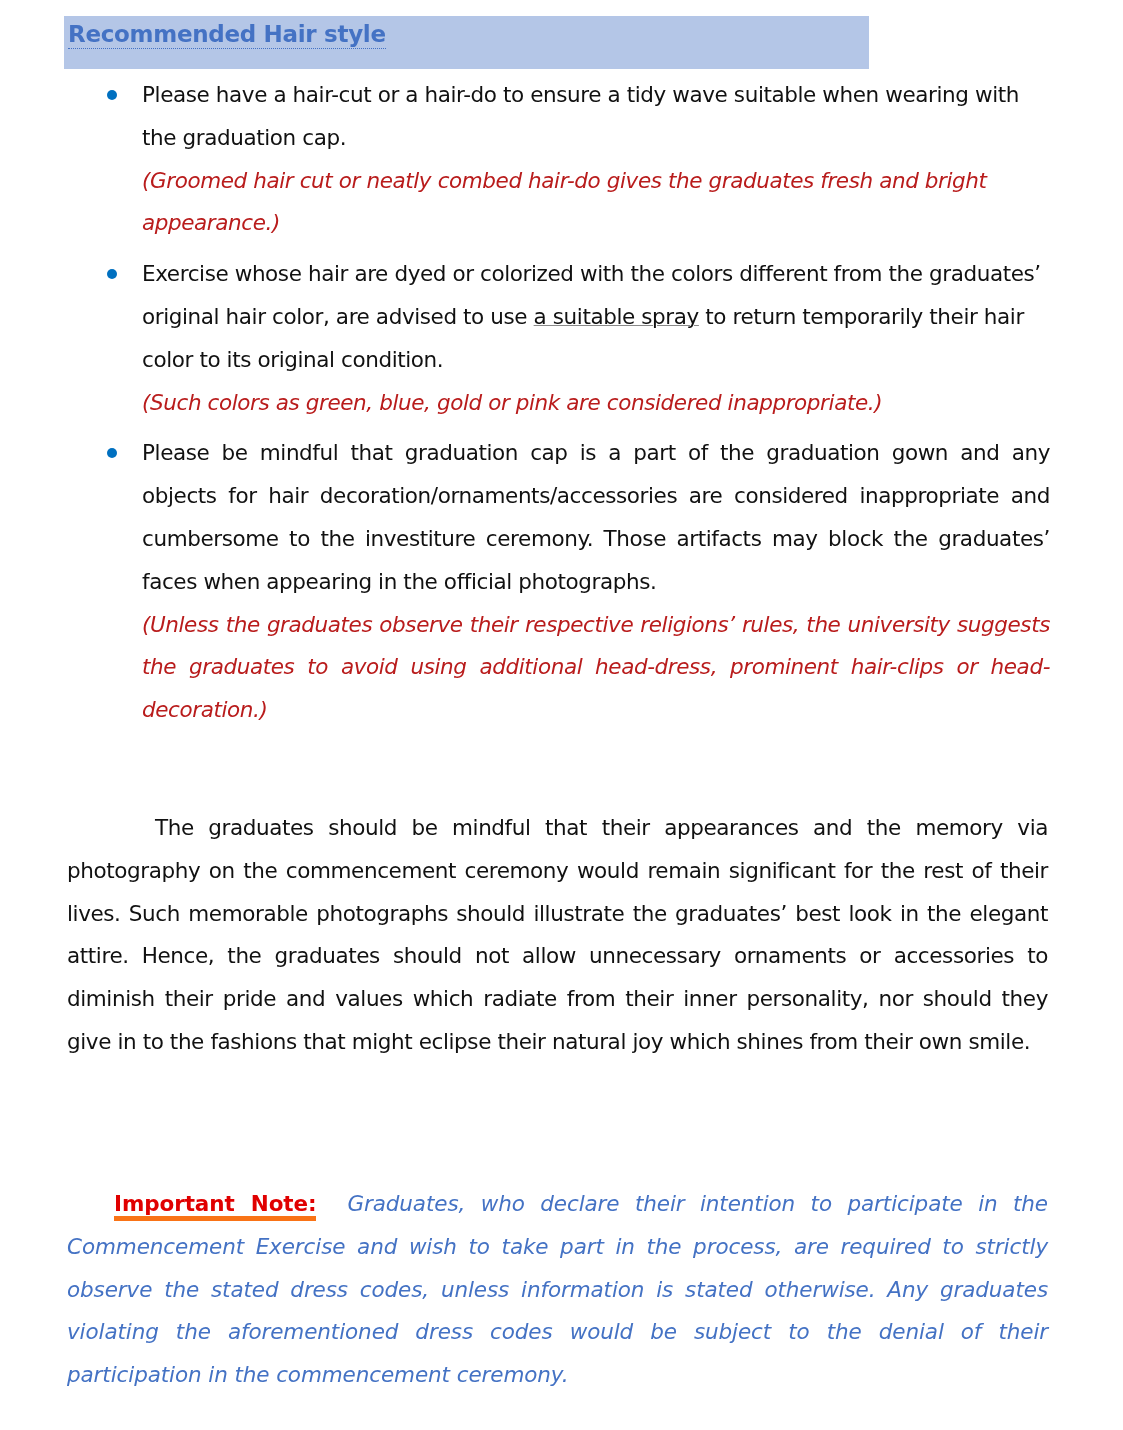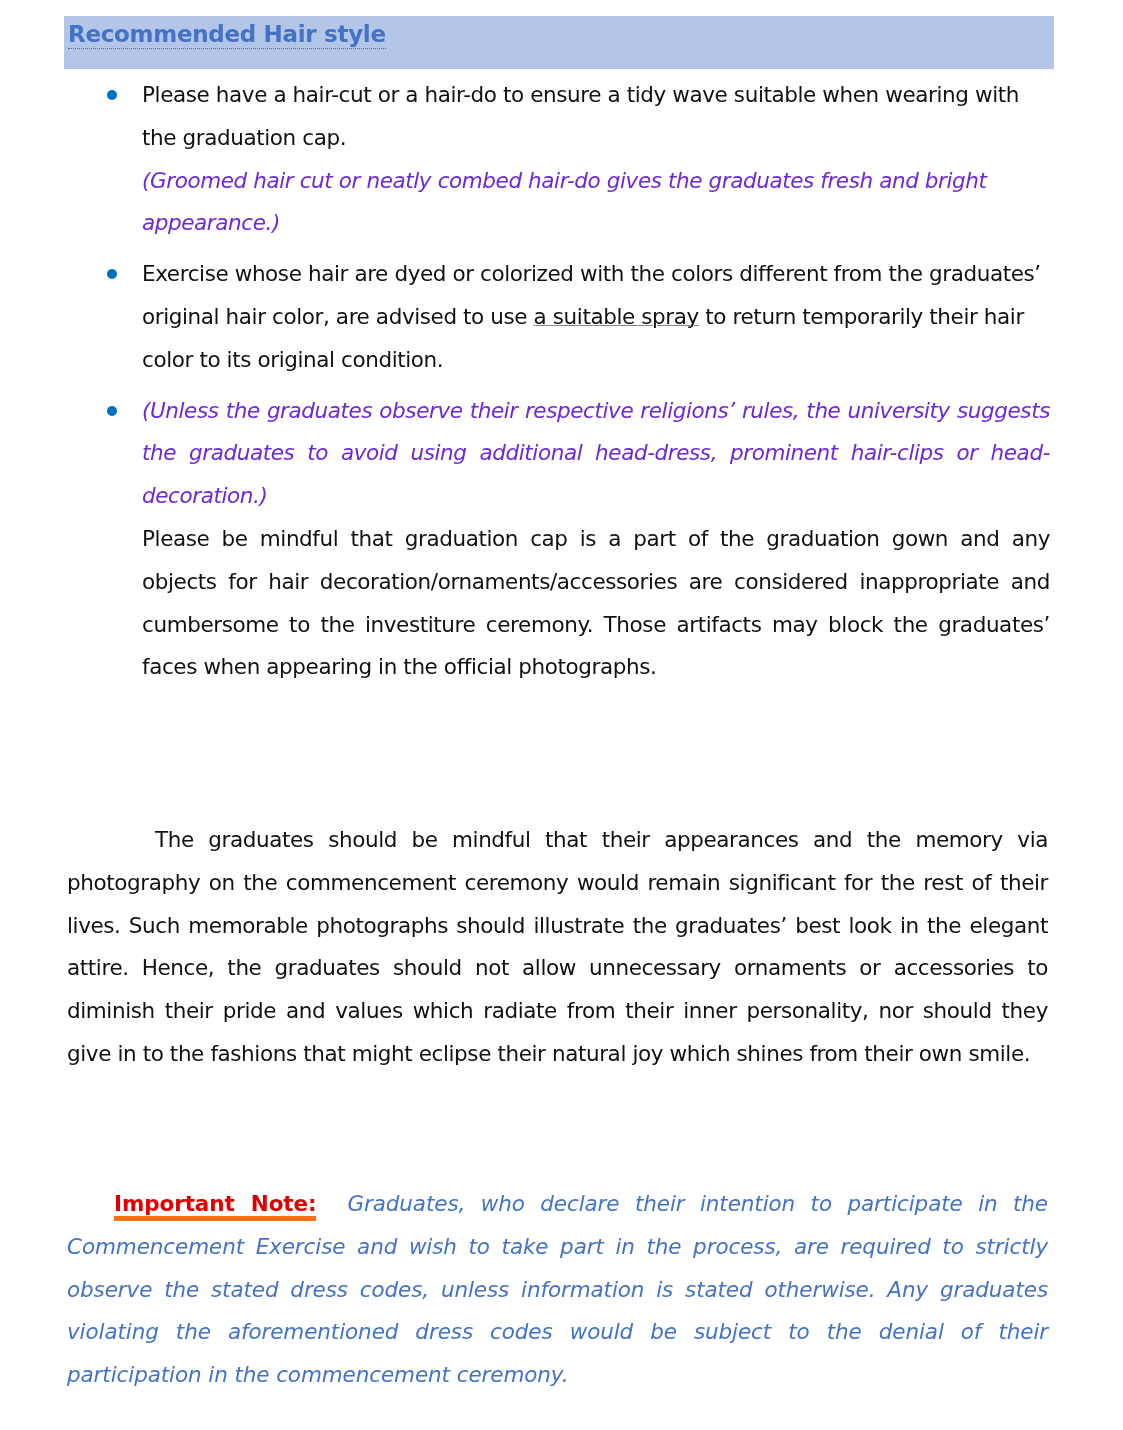--- a/index.html
+++ b/index.html
@@ -1,31 +1,31 @@
 <!DOCTYPE html>
 <html><head>
 <meta charset="utf-8">
 <style>
   html, body { margin: 0; padding: 0; background: #ffffff; }
   body { width: 1123px; height: 1430px; position: relative; overflow: hidden;
          font-family: "DejaVu Sans", sans-serif; color: #111; }
-  .heading-bar { position: absolute; left: 64px; top: 16px; width: 990px; height: 53px;
+  .heading-bar { position: absolute; left: 64px; top: 16px; width: 805px; height: 53px;
                  background: #b4c6e7; }
   .heading { position: absolute; left: 4px; top: 4px; font-size: 23px; font-weight: bold;
              color: #4472c4; border-bottom: 1px dotted #4472c4; line-height: 28px; letter-spacing: -0.3px; }
   .bullets { position: absolute; left: 0; top: 74px; width: 1123px; margin: 0; padding: 0; list-style: none; }
   .bullet { position: relative; padding-left: 142px; width: 908px; margin-bottom: 8px; }
   .bullet-dot { position: absolute; left: 107px; top: 16px; width: 10px; height: 10px; border-radius: 50%;
                 background: #0070c0; }
   .p { font-size: 21.5px; line-height: 42.8px; margin: 0; letter-spacing: -0.4px; }
   .justify { text-align: justify; text-align-last: left; }
-  .note { color: #6d28d9; font-style: italic; }
+  .note { color: #b91c1c; font-style: italic; }
   .underline { text-decoration: underline; text-decoration-color: #888; text-decoration-thickness: 1px; }
   .closing { position: absolute; left: 67px; top: 807px; width: 981px; }
-  .closing .p { text-indent: 88px; margin-top: 12px; }
+  .closing .p { text-indent: 88px; }
   .important { position: absolute; left: 67px; top: 1183px; width: 981px; }
   .important .p { text-indent: 47px; color: #4472c4; font-style: italic; letter-spacing: -0.1px; }
   .important-label { color: #e00000; font-weight: bold; font-style: normal;
                      border-bottom: 5px solid #f97316; }
 </style>
 </head>
 <body>
 
 <div class="heading-bar">
   <span class="heading">Recommended Hair style</span>
@@ -33,25 +33,26 @@
 
 <ul class="bullets">
   <li class="bullet">
     <span class="bullet-dot"></span>
     <p class="p">Please have a hair-cut or a hair-do to ensure a tidy wave suitable when wearing with the graduation cap.</p>
     <p class="p note">(Groomed hair cut or neatly combed hair-do gives the graduates fresh and bright appearance.)</p>
   </li>
   <li class="bullet">
     <span class="bullet-dot"></span>
     <p class="p"><span>Exercise whose hair are dyed or colorized with the colors different from the graduates’ original hair color, are advised to use </span><span class="underline">a suitable spray</span><span> to return temporarily their hair color to its original condition.</span></p>
+    <p class="p note">(Such colors as green, blue, gold or pink are considered inappropriate.)</p>
   </li>
   <li class="bullet">
     <span class="bullet-dot"></span>
+    <p class="p justify">Please be mindful that graduation cap is a part of the graduation gown and any objects for hair decoration/ornaments/accessories are considered inappropriate and cumbersome to the investiture ceremony. Those artifacts may block the graduates’ faces when appearing in the official photographs.</p>
     <p class="p note justify">(Unless the graduates observe their respective religions’ rules, the university suggests the graduates to avoid using additional head-dress, prominent hair-clips or head-decoration.)</p>
-    <p class="p justify">Please be mindful that graduation cap is a part of the graduation gown and any objects for hair decoration/ornaments/accessories are considered inappropriate and cumbersome to the investiture ceremony. Those artifacts may block the graduates’ faces when appearing in the official photographs.</p>
   </li>
 </ul>
 
 <div class="closing">
   <p class="p justify">The graduates should be mindful that their appearances and the memory via photography on the commencement ceremony would remain significant for the rest of their lives. Such memorable photographs should illustrate the graduates’ best look in the elegant attire. Hence, the graduates should not allow unnecessary ornaments or accessories to diminish their pride and values which radiate from their inner personality, nor should they give in to the fashions that might eclipse their natural joy which shines from their own smile.</p>
 </div>
 
 <div class="important">
   <p class="p justify"><span class="important-label">Important Note:</span>&nbsp; <span>Graduates, who declare their intention to participate in the Commencement Exercise and wish to take part in the process, are required to strictly observe the stated dress codes, unless information is stated otherwise. Any graduates violating the aforementioned dress codes would be subject to the denial of their participation in the commencement ceremony.</span></p>
 </div>

